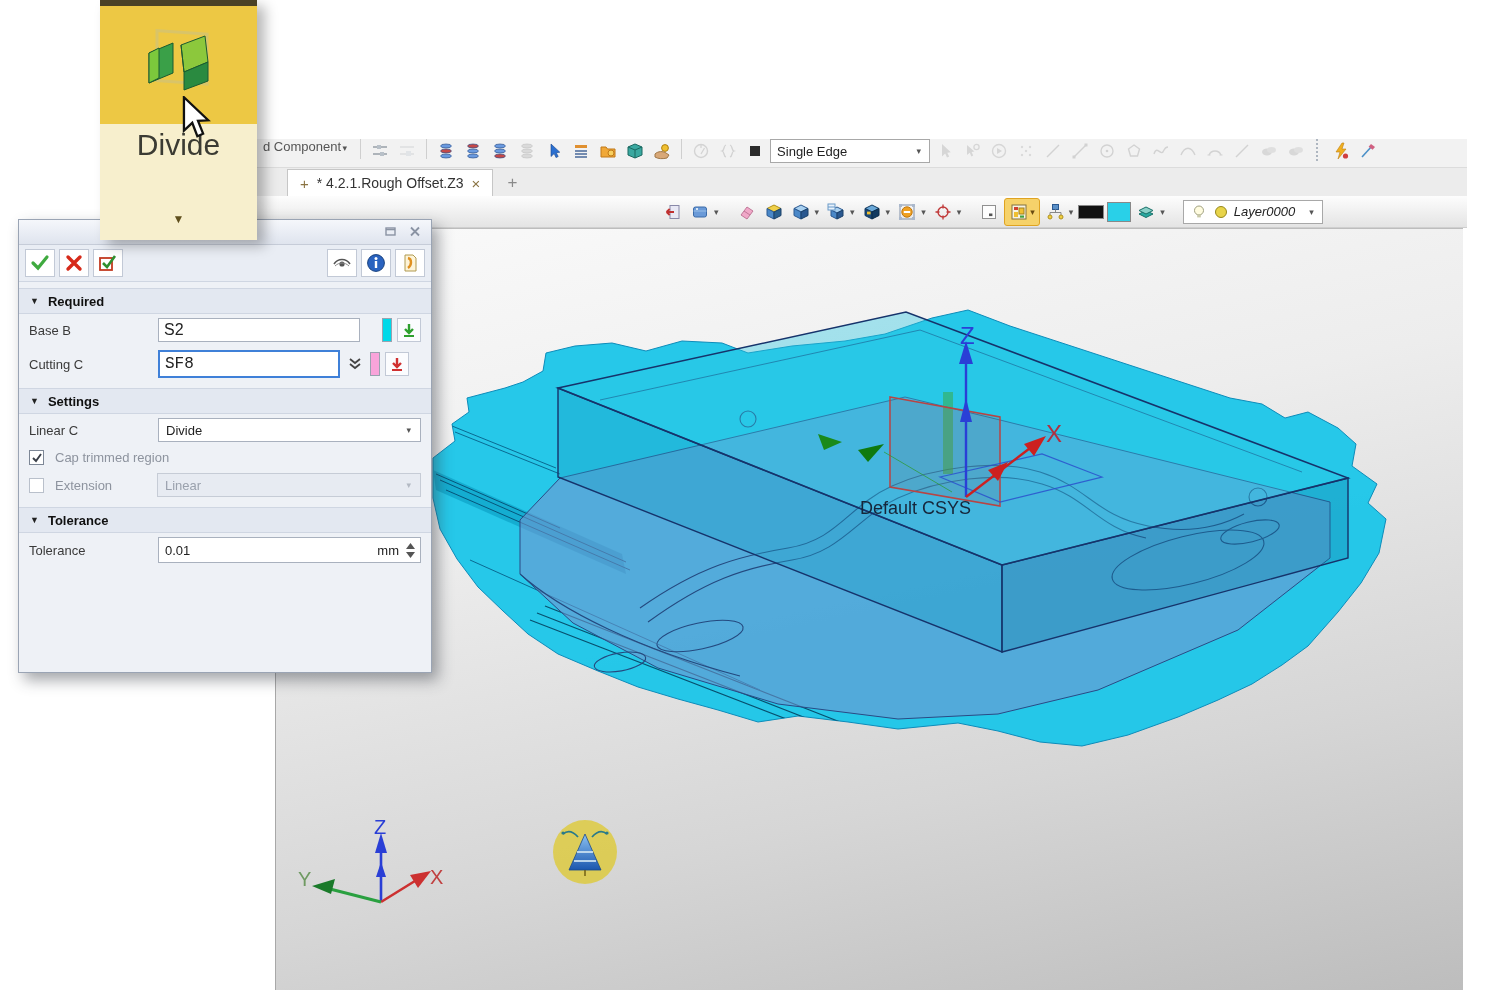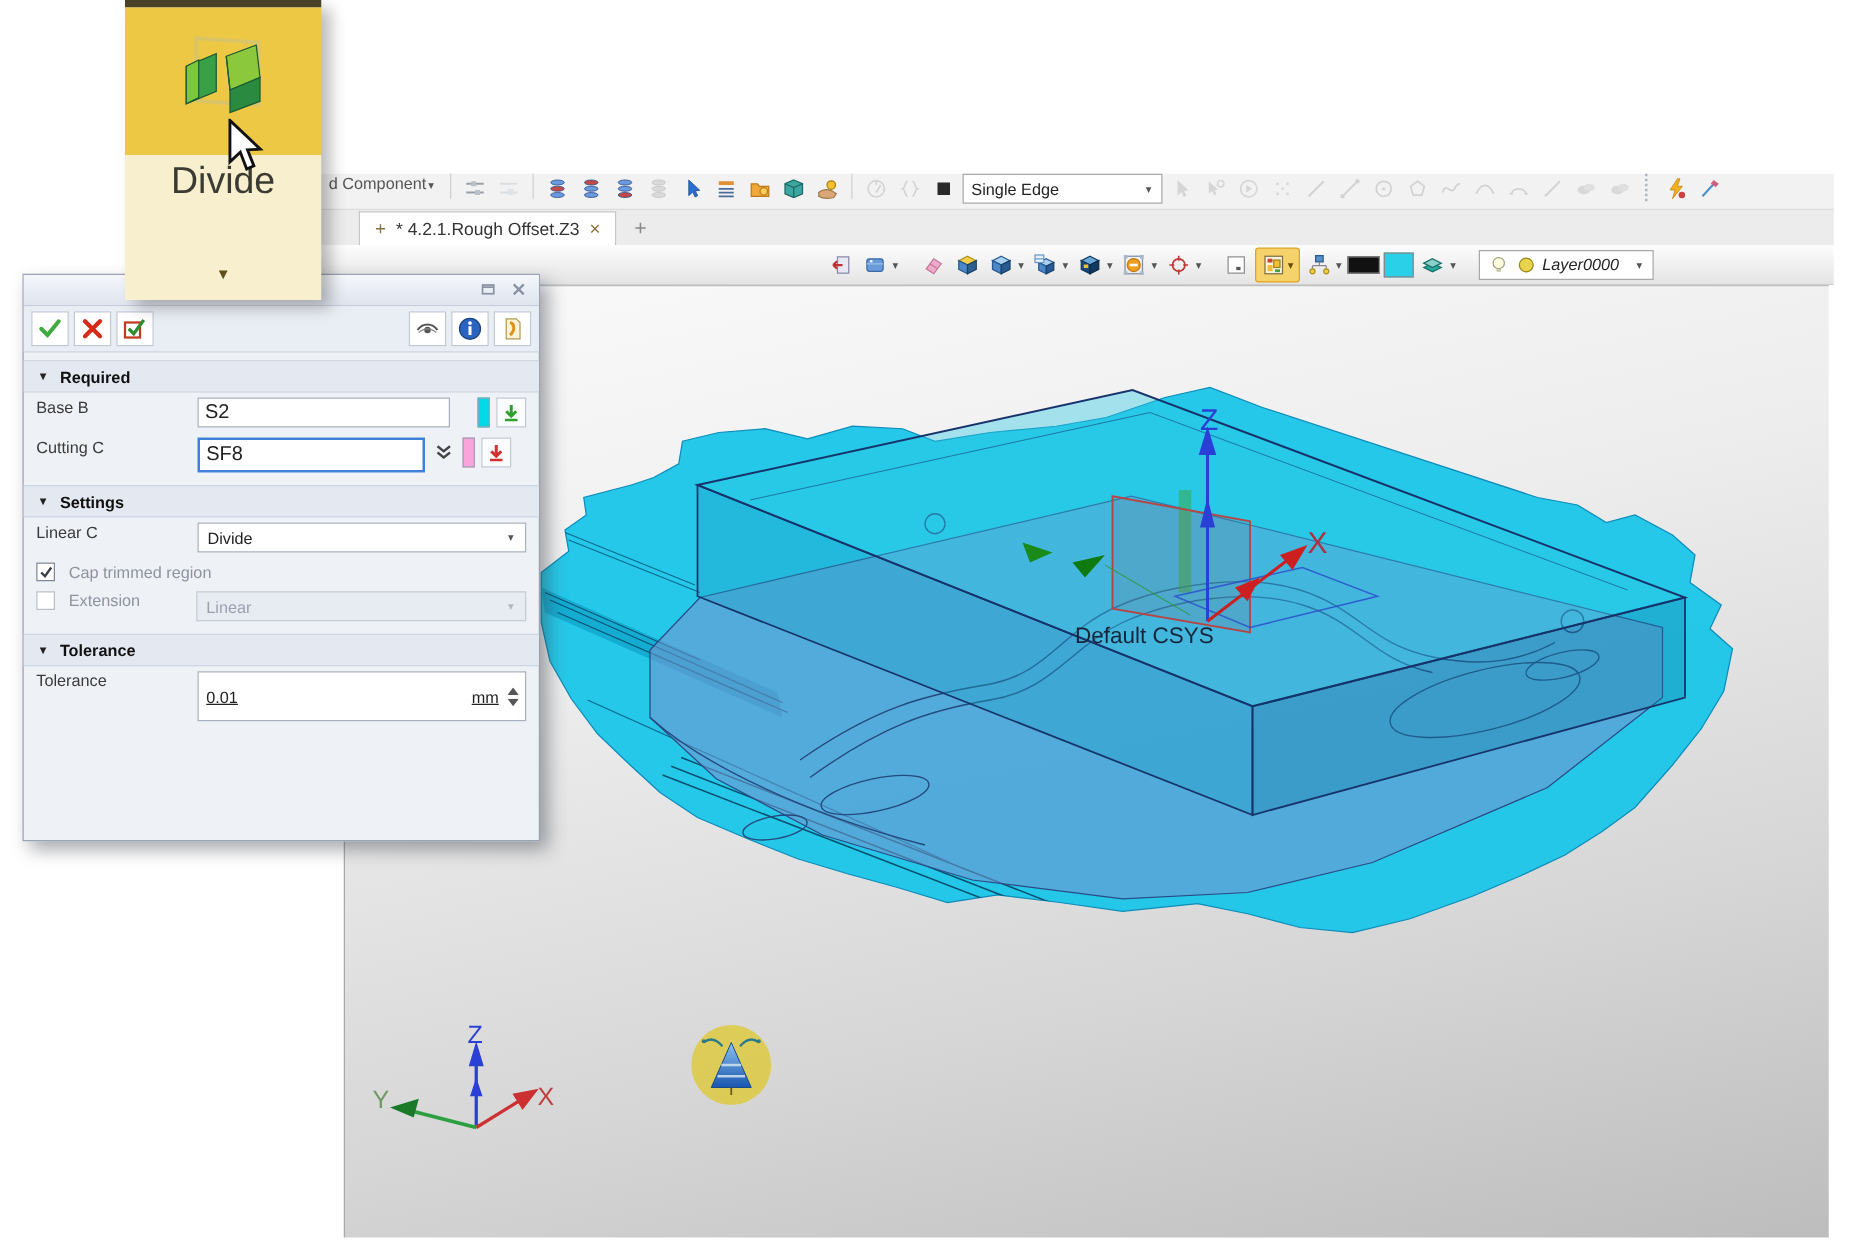--- a/index.html
+++ b/index.html
@@ -48,40 +48,40 @@
              align-items:center;gap:12px;padding:0 10px;border-bottom:1px solid #c6ccd8;}
   .dlg-actions{height:36px;display:flex;align-items:center;gap:4px;padding:0 6px;background:#e9edf4;
                border-bottom:1px solid #cfd6e2;}
   .abtn{width:30px;height:28px;background:#fff;border:1px solid #c2c9d6;display:flex;align-items:center;
         justify-content:center;box-sizing:border-box;}
   .spacer{flex:1;}
   .sec-h{height:24px;background:#e3e8f1;border-top:1px solid #cfd6e2;border-bottom:1px solid #cfd6e2;
          display:flex;align-items:center;gap:9px;padding:0 11px;font-weight:bold;color:#101010;margin-top:6px;}
   .sec-h:first-of-type{margin-top:6px;}
   .tri{font-size:9px;color:#222;}
-  .frow{display:flex;align-items:flex-start;padding:4px 10px;gap:5px;}
+  .frow{display:flex;align-items:center;padding:4px 10px;gap:5px;}
   .flabel{width:124px;color:#3a3a3a;flex:0 0 auto;}
   .tinput{height:24px;border:1px solid #a9b1be;background:#fff;font-size:16px;padding:0 5px;
           font-family:"Liberation Sans",sans-serif;box-sizing:border-box;color:#222;}
   .tinput.focus{border:2px solid #3f80d8;height:28px;}
   .cbar{width:10px;height:24px;border:1px solid #9aa2b0;box-sizing:border-box;flex:0 0 auto;}
   .sqbtn{width:24px;height:24px;border:1px solid #c2c9d6;background:#fbfcfe;display:flex;
          align-items:center;justify-content:center;box-sizing:border-box;flex:0 0 auto;}
   .chevbtn{width:20px;height:24px;display:flex;align-items:center;justify-content:center;flex:0 0 auto;}
   .ddl{height:24px;background:#fff;border:1px solid #a9b1be;display:flex;align-items:center;
        padding:0 7px;box-sizing:border-box;color:#222;flex:1;}
   .ddl .caret{margin-left:auto;}
   .ddl.disabled{background:#e7ebf2;color:#9aa1ad;border-color:#c6ccd6;}
   .ddl.disabled .caret{color:#b3b9c3;}
   .cb{width:15px;height:15px;background:#fff;border:1px solid #7d8796;display:flex;align-items:center;
       justify-content:center;box-sizing:border-box;flex:0 0 auto;margin-right:6px;}
   .cb.off{border-color:#b9c0cb;}
   .graylabel{color:#8d939e;}
-  .tolwrap{flex:1;height:40px;border:1px solid #a9b1be;background:#fff;display:flex;align-items:center;
-           padding:0 2px 0 6px;box-sizing:border-box;color:#222;text-decoration:underline;}
+  .tolwrap{flex:1;height:26px;border:1px solid #a9b1be;background:#fff;display:flex;align-items:center;
+           padding:0 2px 0 6px;box-sizing:border-box;color:#222;}
   .tolval{flex:1;}
   .tolunit{margin-right:4px;color:#222;}
   .spin{display:flex;flex-direction:column;gap:3px;padding:0 3px;}
 
   
   .callout{position:absolute;left:100px;top:0;width:157px;height:240px;box-shadow:8px 6px 12px rgba(0,0,0,.28);}
   .co-topbar{height:6px;background:#4a4226;}
   .co-icon{height:118px;background:#edc844;position:relative;display:flex;align-items:center;justify-content:center;}
   .co-body{height:116px;background:#f7efcd;display:flex;flex-direction:column;align-items:center;}
   .co-label{font-size:30px;color:#3b3b33;margin-top:4px;}
@@ -589,21 +589,21 @@
       <div class="cbar" style="background:#00d9e8"></div>
       <div class="sqbtn">
         <svg width="16" height="16" viewBox="0 0 16 16">
             <path d="M8 2 v8 M4 7 l4 4 4-4" fill="none" stroke="#2ea02e" stroke-width="2.4"></path>
             <path d="M3 14 h10" stroke="#2ea02e" stroke-width="2"></path>
           </svg>
       </div>
     </div>
     <div class="frow">
       <span class="flabel">Cutting C</span>
-      <input class="tinput focus" style="width: 182px;" value="SF8">
+      <input class="tinput focus" style="width: 182px; font-family: Liberation Mono, monospace;" value="SF8">
       <div class="chevbtn">
         <svg width="14" height="16" viewBox="0 0 14 16">
             <path d="M2 3 l5 4 5-4 M2 8 l5 4 5-4" fill="none" stroke="#444" stroke-width="1.8"></path>
           </svg>
       </div>
       <div class="cbar" style="background:#f9a4da"></div>
       <div class="sqbtn">
         <svg width="16" height="16" viewBox="0 0 16 16">
             <path d="M8 2 v8 M4 7 l4 4 4-4" fill="none" stroke="#d03030" stroke-width="2.4"></path>
             <path d="M3 14 h10" stroke="#d03030" stroke-width="2"></path>

